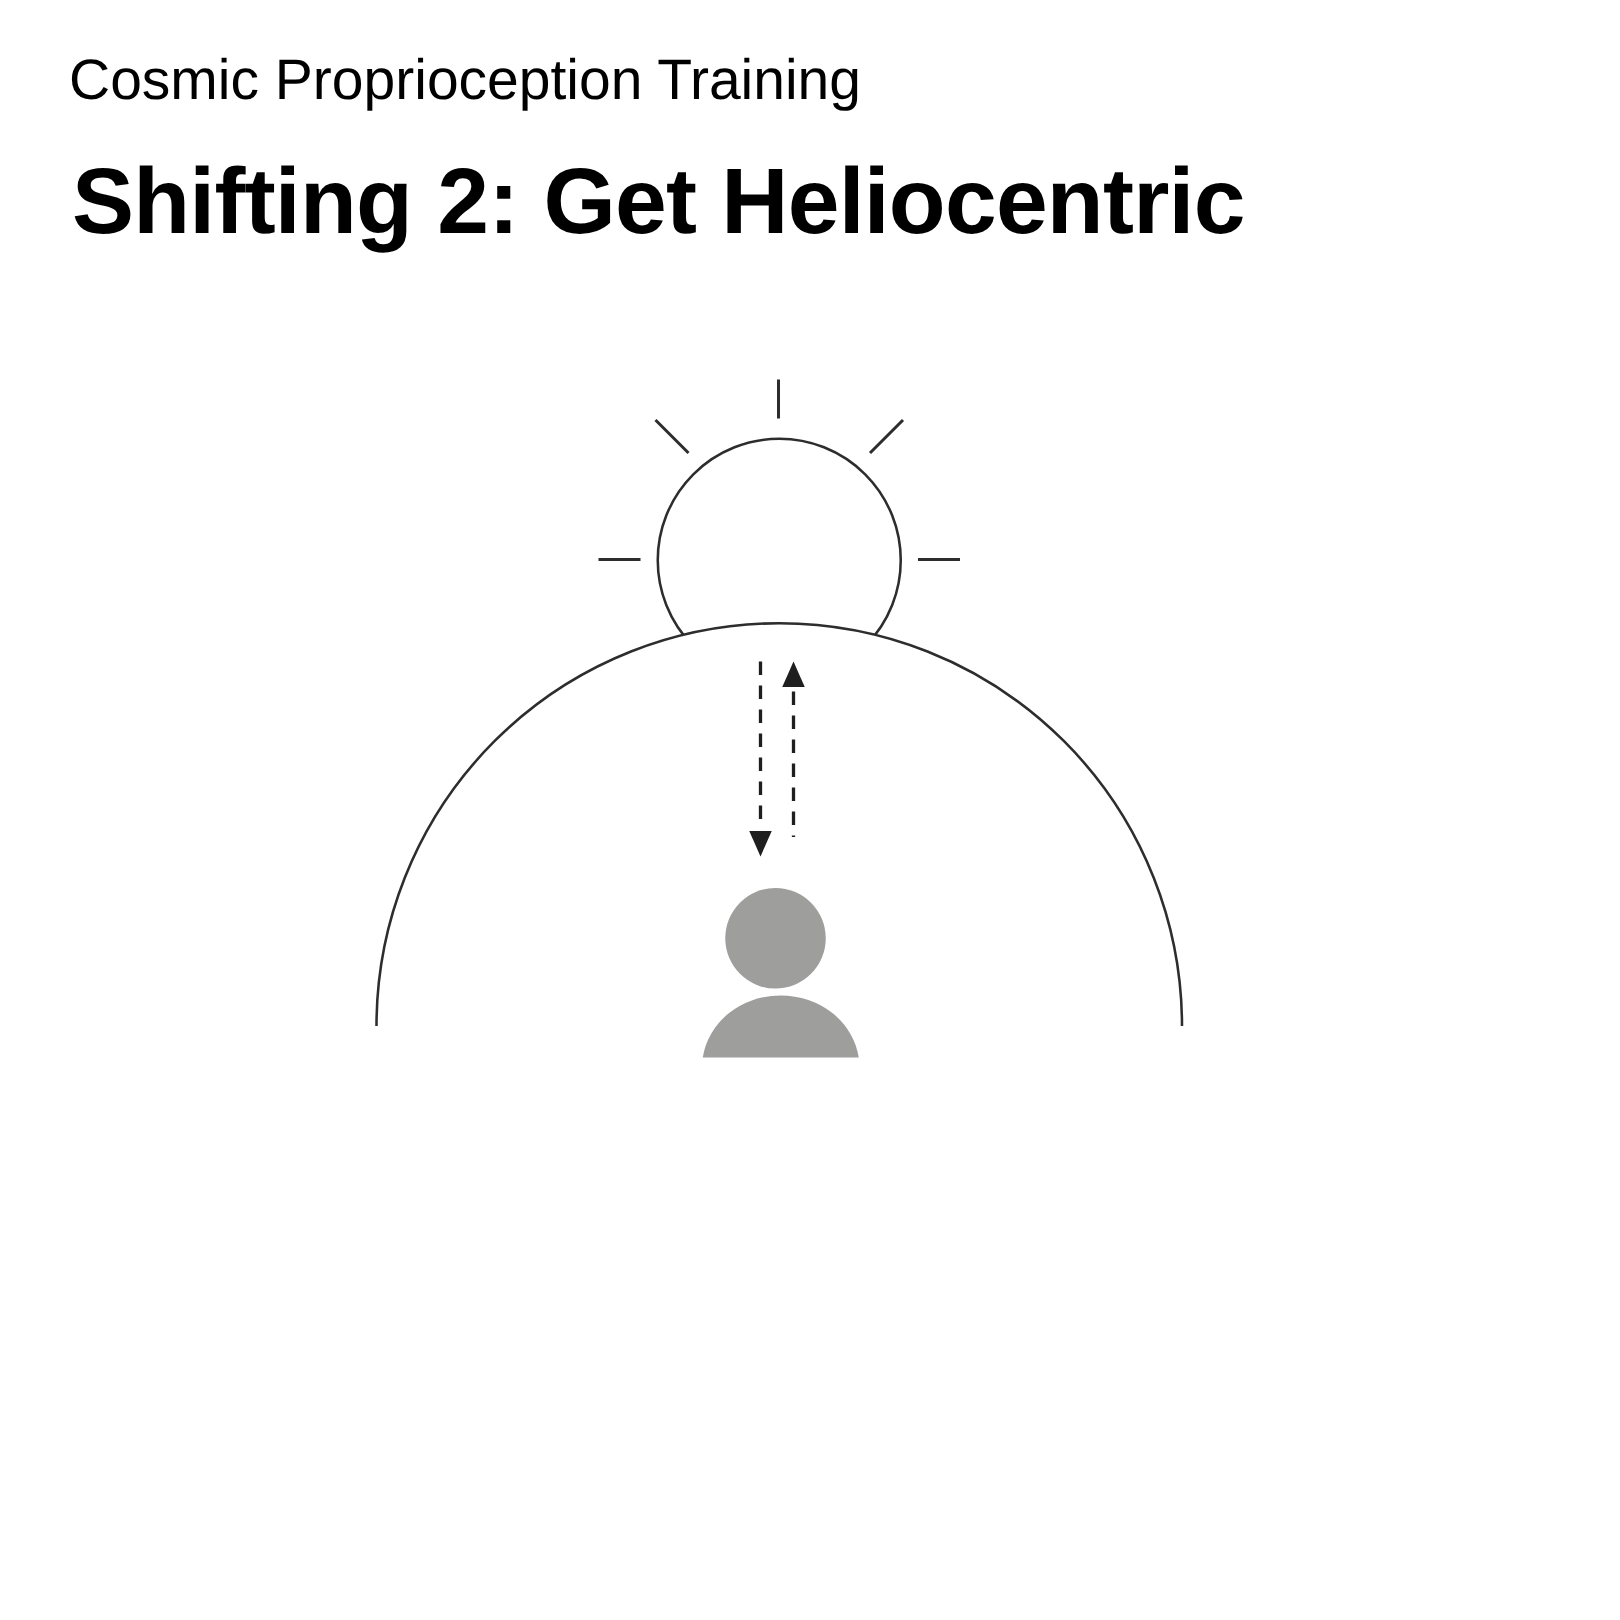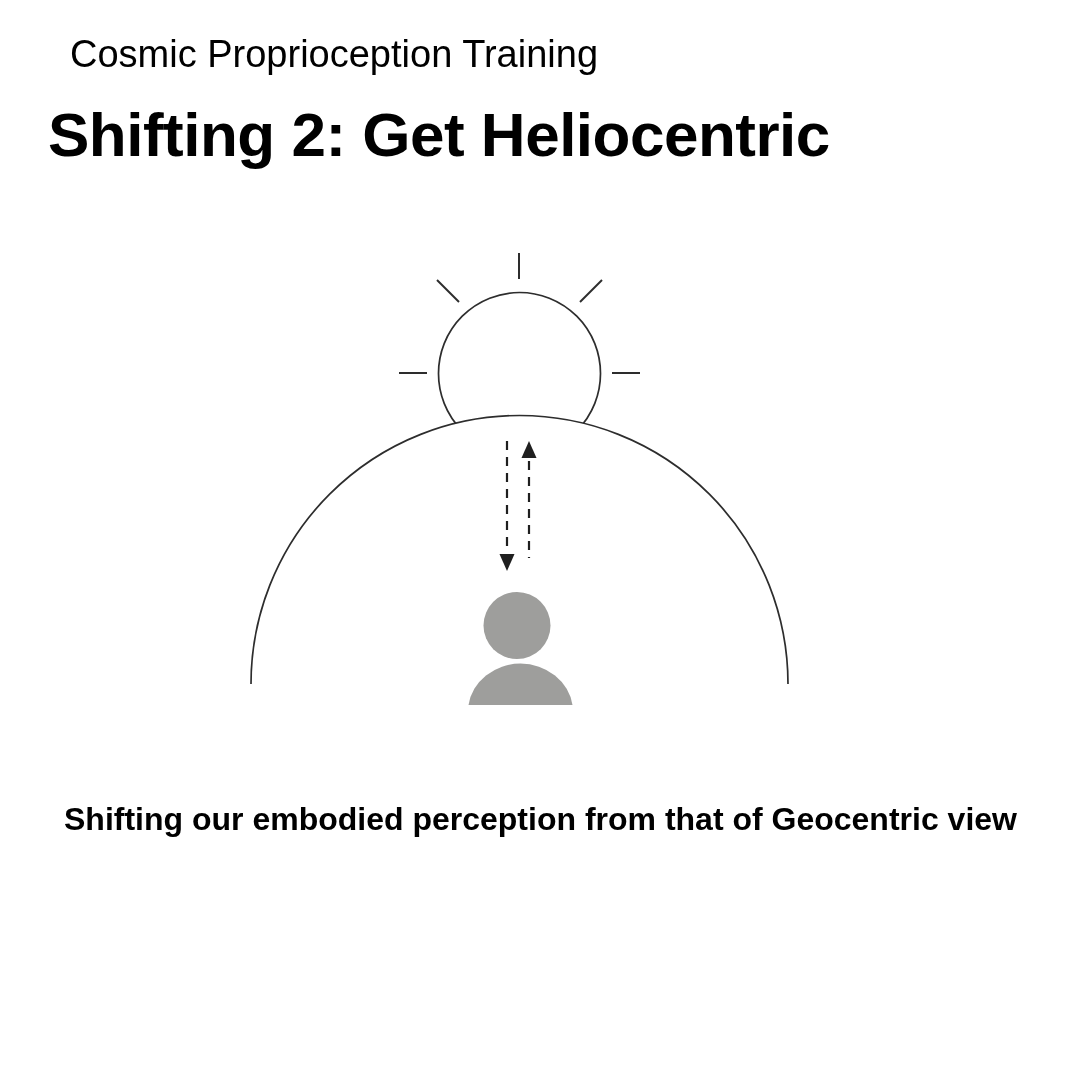--- a/index.html
+++ b/index.html
@@ -16,21 +16,20 @@
     color: #000000;
   }
   .kicker {
     position: absolute;
     left: 46px;
     top: 33px;
     font-size: 38px;
     font-weight: 400;
     color: #000000;
     white-space: nowrap;
-    margin-left: 24px;
   }
   .title {
     position: absolute;
     left: 48px;
     top: 99px;
     font-size: 62px;
     font-weight: 700;
     letter-spacing: -0.5px;
     color: #000000;
     white-space: nowrap;
@@ -86,14 +85,13 @@
     </g>
   </g>
 
   <g stroke="none" fill="#9e9e9c">
     <circle cx="517" cy="625.5" r="33.5"></circle>
     <path d="M 468.5 705 A 52.5 48 0 0 1 572.5 705 Z"></path>
   </g>
 </svg>
 
 <div class="caption">
-  <div class="caption-line">Shifting our embodied perception from that of Geocentric view</div>
 </div>
 
 </body></html>

